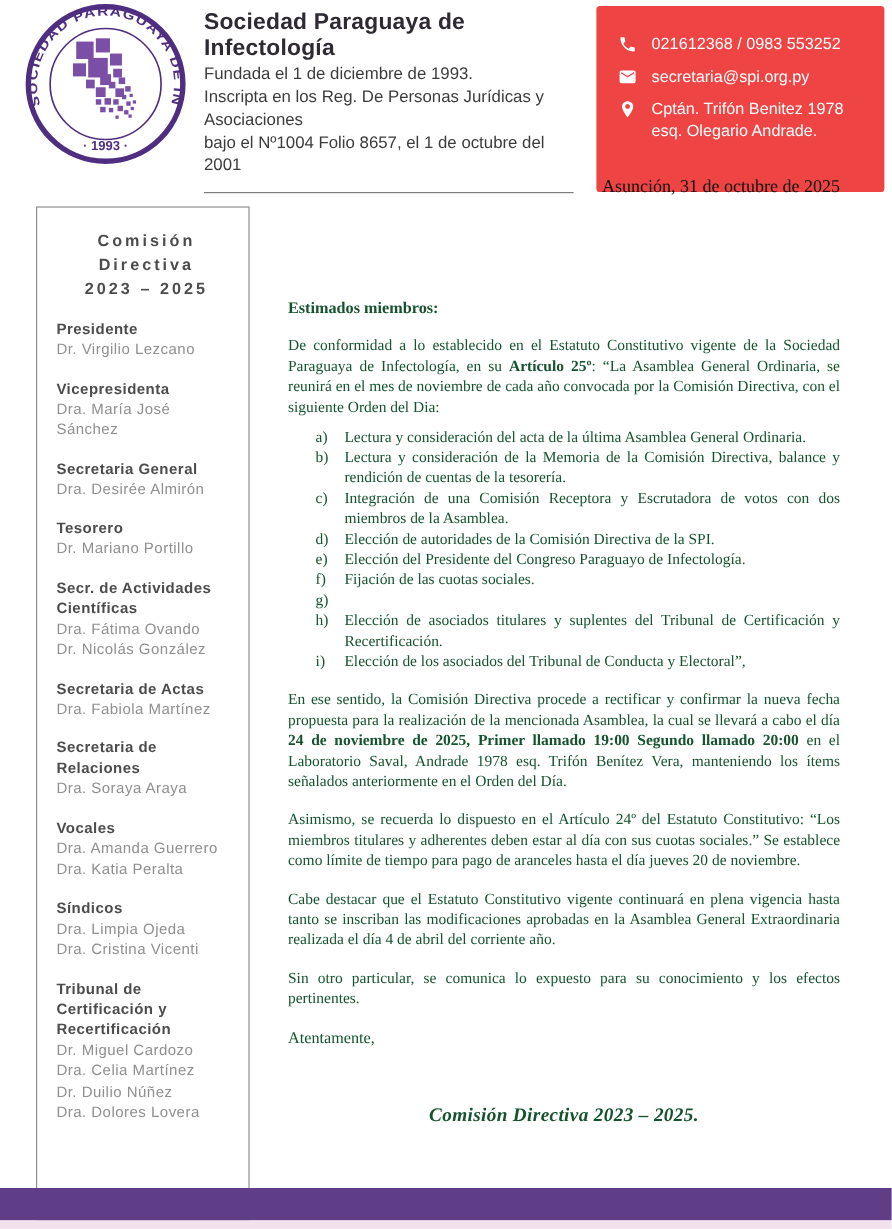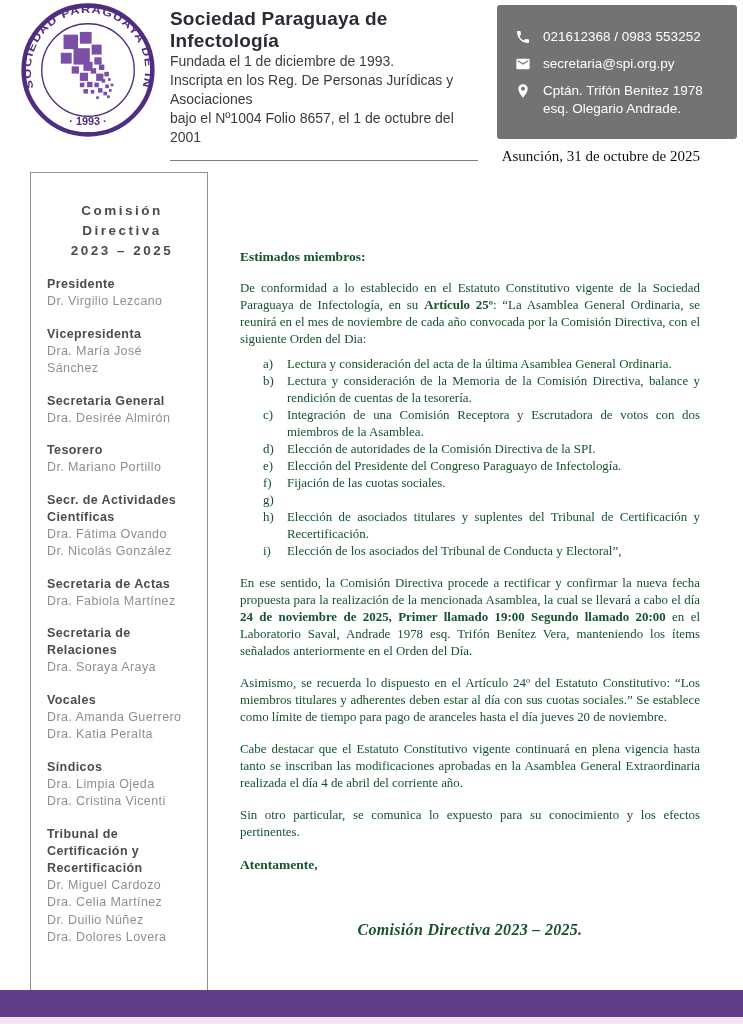--- a/index.html
+++ b/index.html
@@ -11,59 +11,59 @@
   }
 
   
   .logo-wrap { position: absolute; left: 20px; top: 2px; width: 136px; height: 136px; }
   .header-text { position: absolute; left: 170px; top: 8px; width: 312px; }
   .header-title { font-size: 19px; font-weight: bold; color: #2e2933; letter-spacing: .2px; }
   .header-sub { font-size: 14px; color: #3c3c3c; line-height: 19px; }
   .header-rule { margin-top: 13px; border-top: 1.5px solid #7d7d7d; width: 308px; }
 
   .contact-card {
-    position: absolute; left: 497px; top: 5px; width: 240px; height: 134px;
-    background: #737373; border-radius: 3px; color: #ffffff;
+    position: absolute; left: 497px; top: 5px; width: 240px; height: 155px;
+    background: #ef4444; border-radius: 3px; color: #ffffff;
     padding: 23px 12px 0 18px;
   }
   .contact-row { display: flex; gap: 12px; margin-bottom: 9px; font-size: 13.5px; line-height: 18px; }
   .contact-icon { flex: 0 0 16px; width: 16px; height: 16px; margin-top: 1px; }
   .contact-icon svg { display: block; width: 16px; height: 16px; }
 
   
   .date-line {
     position: absolute; top: 148px; left: 240px; width: 460px;
     text-align: right; font-family: "Liberation Serif", serif;
     font-size: 15px; color: #111;
   }
 
   
   .sidebar {
     position: absolute; left: 30px; top: 172px; width: 178px; height: 845px;
-    border: 1.5px solid #909090; padding: 28px 10px 0 16px; background: #fff;
+    border: 1.5px solid #909090; padding: 18px 10px 0 16px; background: #fff;
   }
   .sb-title { text-align: center; font-weight: bold; font-size: 13.5px; letter-spacing: 2.5px; color: #4c4c4c; line-height: 20px; }
   .sb-section { margin-top: 15px; }
   .sb-role { font-weight: bold; font-size: 12.5px; color: #4c4c4c; letter-spacing: .4px; line-height: 17px; }
   .sb-member { font-size: 12.5px; color: #8f8f8f; letter-spacing: .4px; line-height: 17.5px; }
 
   
   .letter {
     position: absolute; left: 240px; top: 228px; width: 460px;
     font-family: "Liberation Serif", serif; font-size: 12.9px; color: #14532d;
     line-height: 17px; text-align: justify; margin-top: 20px;
   }
   .salutation { font-weight: bold; font-size: 13.5px; }
   .para { margin-top: 15px; }
   .para b, .oi-text b { font-weight: bold; }
   .order-list { margin-top: 8px; }
   .order-item { display: flex; }
   .oi-label { flex: 0 0 24px; margin-left: 23px; }
   .oi-text { flex: 1; text-align: justify; }
-  .closing { margin-top: 15px; font-weight: bold; font-size: 13.5px; }
+  .closing { margin-top: 15px; font-weight: normal; font-size: 13.5px; }
   .signature { margin-top: 48px; text-align: center; font-weight: bold; font-style: italic; font-size: 16px; letter-spacing: .3px; }
 
   
   .footer-bar { position: absolute; left: 0; right: 0; bottom: 7px; height: 27px; background: #5f3e87; }
   .footer-strip { position: absolute; left: 0; right: 0; bottom: 0; height: 7px; background: #f3e2ee; }
 </style>
 </head>
 <body>
 
 <div class="logo-wrap">

